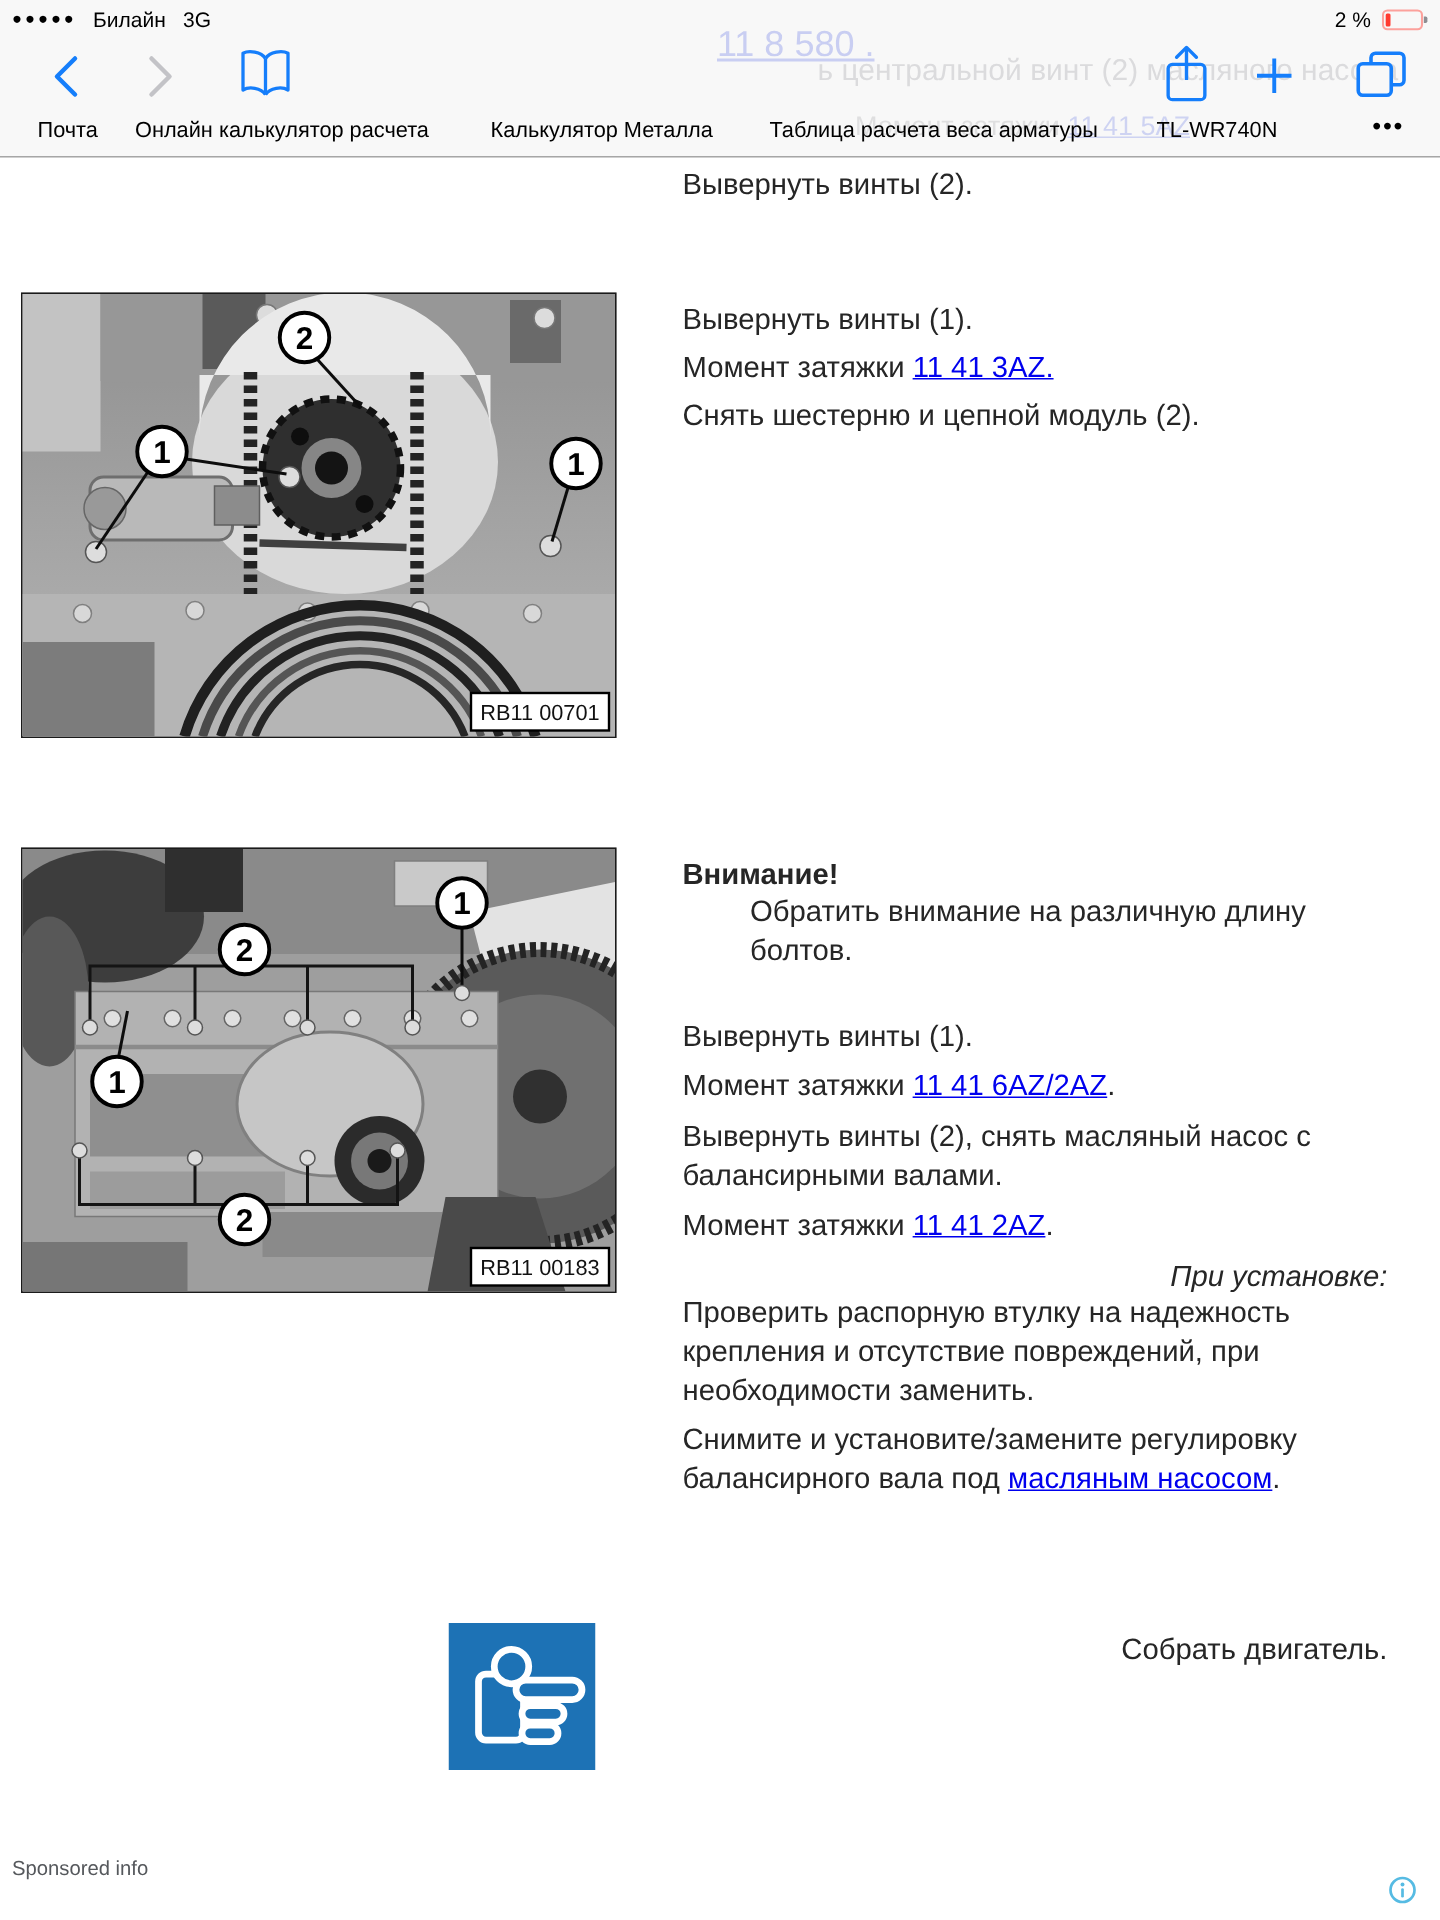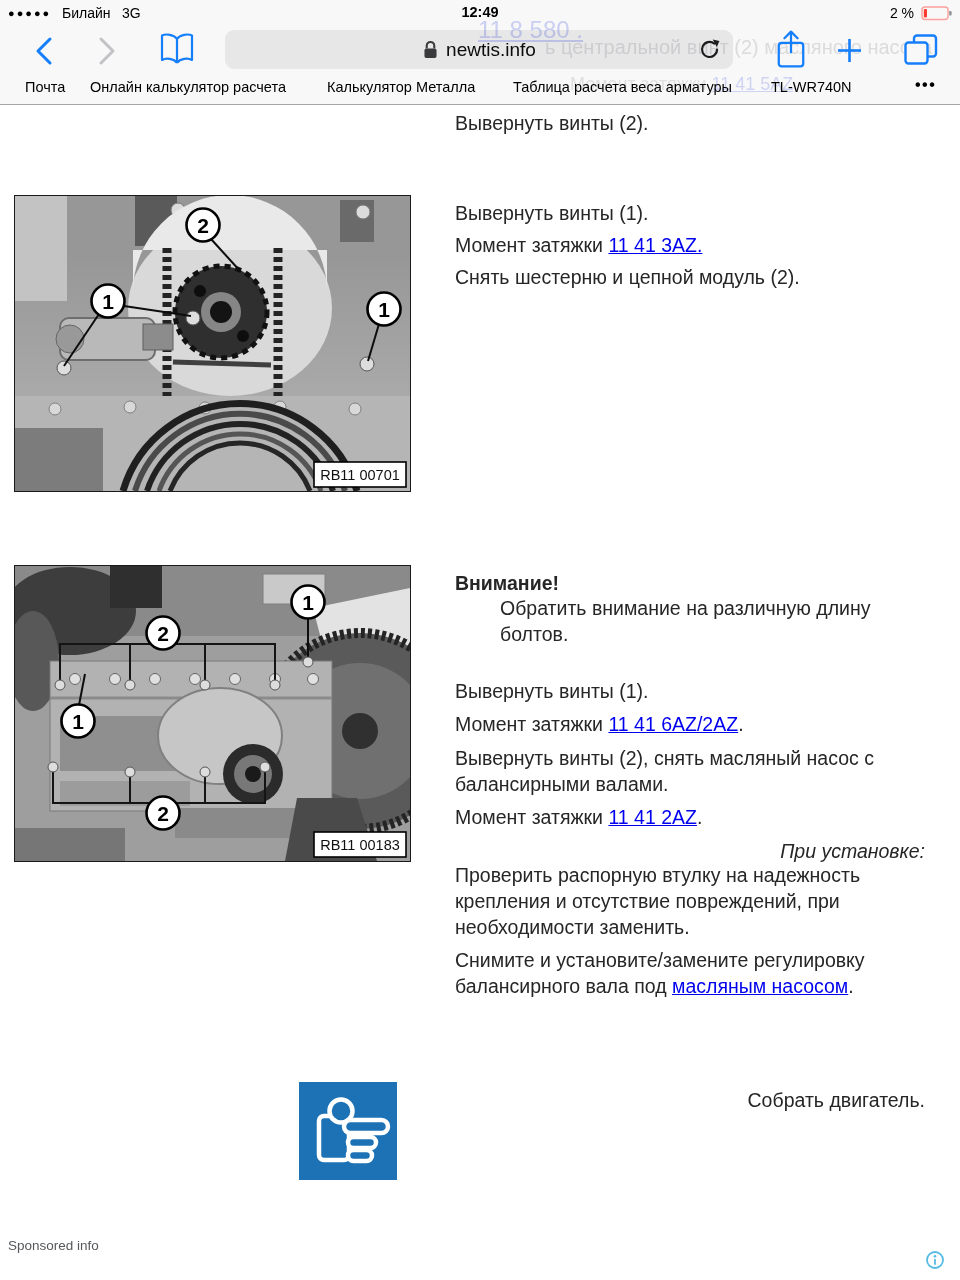--- a/index.html
+++ b/index.html
@@ -53,21 +53,20 @@
 
 <div class="chrome">
 
   <div class="ghost ghost1">11 8 580 .</div>
   <div class="ghost ghost2">ь центральной винт (2) масляного насоса</div>
   <div class="ghost ghost3"><span>Момент затяжки </span><span class="glink">11 41 5АZ</span></div>
 
   <div class="abs sig">●●●●●</div>
   <div class="abs carrier">Билайн</div>
   <div class="abs net">3G</div>
-  <div class="abs clock">12:49</div>
   <div class="abs battpct">2 %</div>
   <div class="abs batticon">
     <svg width="31" height="15" viewBox="0 0 31 15">
       <rect x="1" y="1" width="26" height="12.5" rx="3" fill="none" stroke="rgba(255,90,80,0.55)" stroke-width="1.4"></rect>
       <rect x="2.8" y="3" width="3.2" height="8.6" rx="1" fill="#FF3B30"></rect>
       <path d="M28.2 5 h1.2 a1.2 1.2 0 0 1 1.2 1.2 v2 a1.2 1.2 0 0 1 -1.2 1.2 h-1.2 z" fill="#8e8e93"></path>
     </svg>
   </div>
 
   <div class="abs navbtn" style="left:32px;">
@@ -81,33 +80,20 @@
     </svg>
   </div>
   <div class="abs" style="left:158px;top:31px;">
     <svg width="38" height="37" viewBox="0 0 38 37">
       <path d="M19 8 C16 3.5 8 2.5 4 4.5 V29 C8 26.5 16 27.5 19 32" fill="none" stroke="#157EFB" stroke-width="2.2" stroke-linejoin="round"></path>
       <path d="M19 8 C22 3.5 30 2.5 34 4.5 V29 C30 26.5 22 27.5 19 32" fill="none" stroke="#157EFB" stroke-width="2.2" stroke-linejoin="round"></path>
       <path d="M19 8 V32" fill="none" stroke="#157EFB" stroke-width="2.2"></path>
     </svg>
   </div>
 
-  <div class="abs urlfield">
-    <svg width="17" height="21" viewBox="0 0 18 22">
-      <path d="M5 10 V7 a4 4 0 0 1 8 0 V10" fill="none" stroke="#3a3a3c" stroke-width="2.2"></path>
-      <rect x="2.6" y="10" width="12.8" height="10" rx="2" fill="#3a3a3c"></rect>
-    </svg>
-    <span class="urltext">newtis.info</span>
-    <div class="reload">
-      <svg width="23" height="23" viewBox="0 0 26 26">
-        <path d="M21.5 13 a8.5 8.5 0 1 1 -3.1 -6.6" fill="none" stroke="#1c1c1e" stroke-width="2.4" stroke-linecap="round"></path>
-        <polygon points="16.6,1.8 24.2,3.4 21.2,10.2" fill="#1c1c1e"></polygon>
-      </svg>
-    </div>
-  </div>
 
   <div class="abs" style="left:775px;top:28px;">
     <svg width="32" height="43" viewBox="0 0 34 44">
       <rect x="4" y="15" width="26" height="25" rx="3" fill="none" stroke="#157EFB" stroke-width="2.4"></rect>
       <line x1="17" y1="3.5" x2="17" y2="26" stroke="#157EFB" stroke-width="2.4"></line>
       <polyline points="10,10 17,3 24,10" fill="none" stroke="#157EFB" stroke-width="2.4" stroke-linejoin="round" stroke-linecap="round"></polyline>
     </svg>
   </div>
   <div class="abs" style="left:836px;top:37px;">
     <svg width="27" height="27" viewBox="0 0 27 27">

